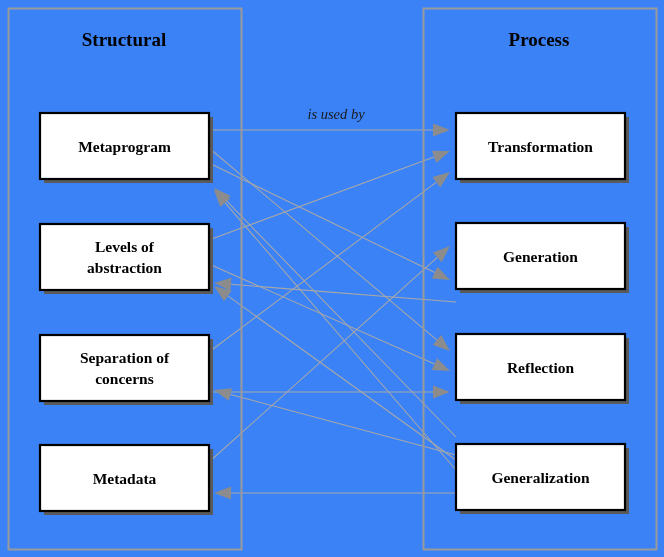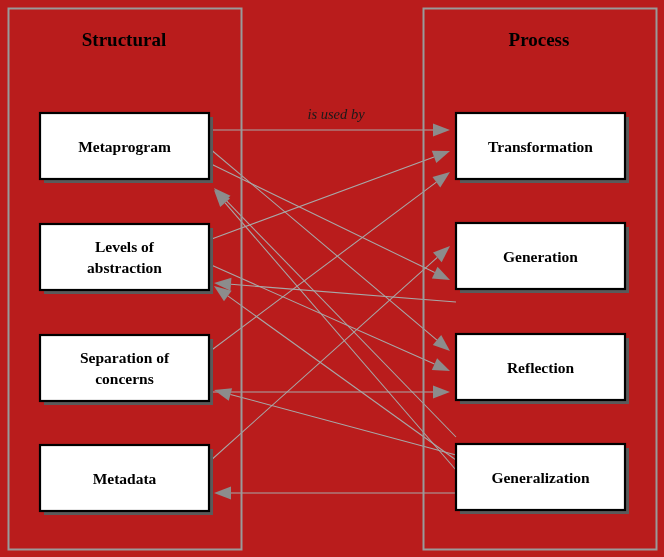--- a/index.html
+++ b/index.html
@@ -7,21 +7,21 @@
     padding: 0;
     background: #ffffff;
   }
   body {
     font-family: "Liberation Serif", "DejaVu Serif", serif;
   }
   #diagram-root {
     position: relative;
     width: 664px;
     height: 557px;
-    background: #b91c1c;
+    background: #3b82f6;
     overflow: hidden;
   }
   svg#diagram-svg {
     position: absolute;
     left: 0;
     top: 0;
     width: 664px;
     height: 557px;
   }
   .group-frame {

